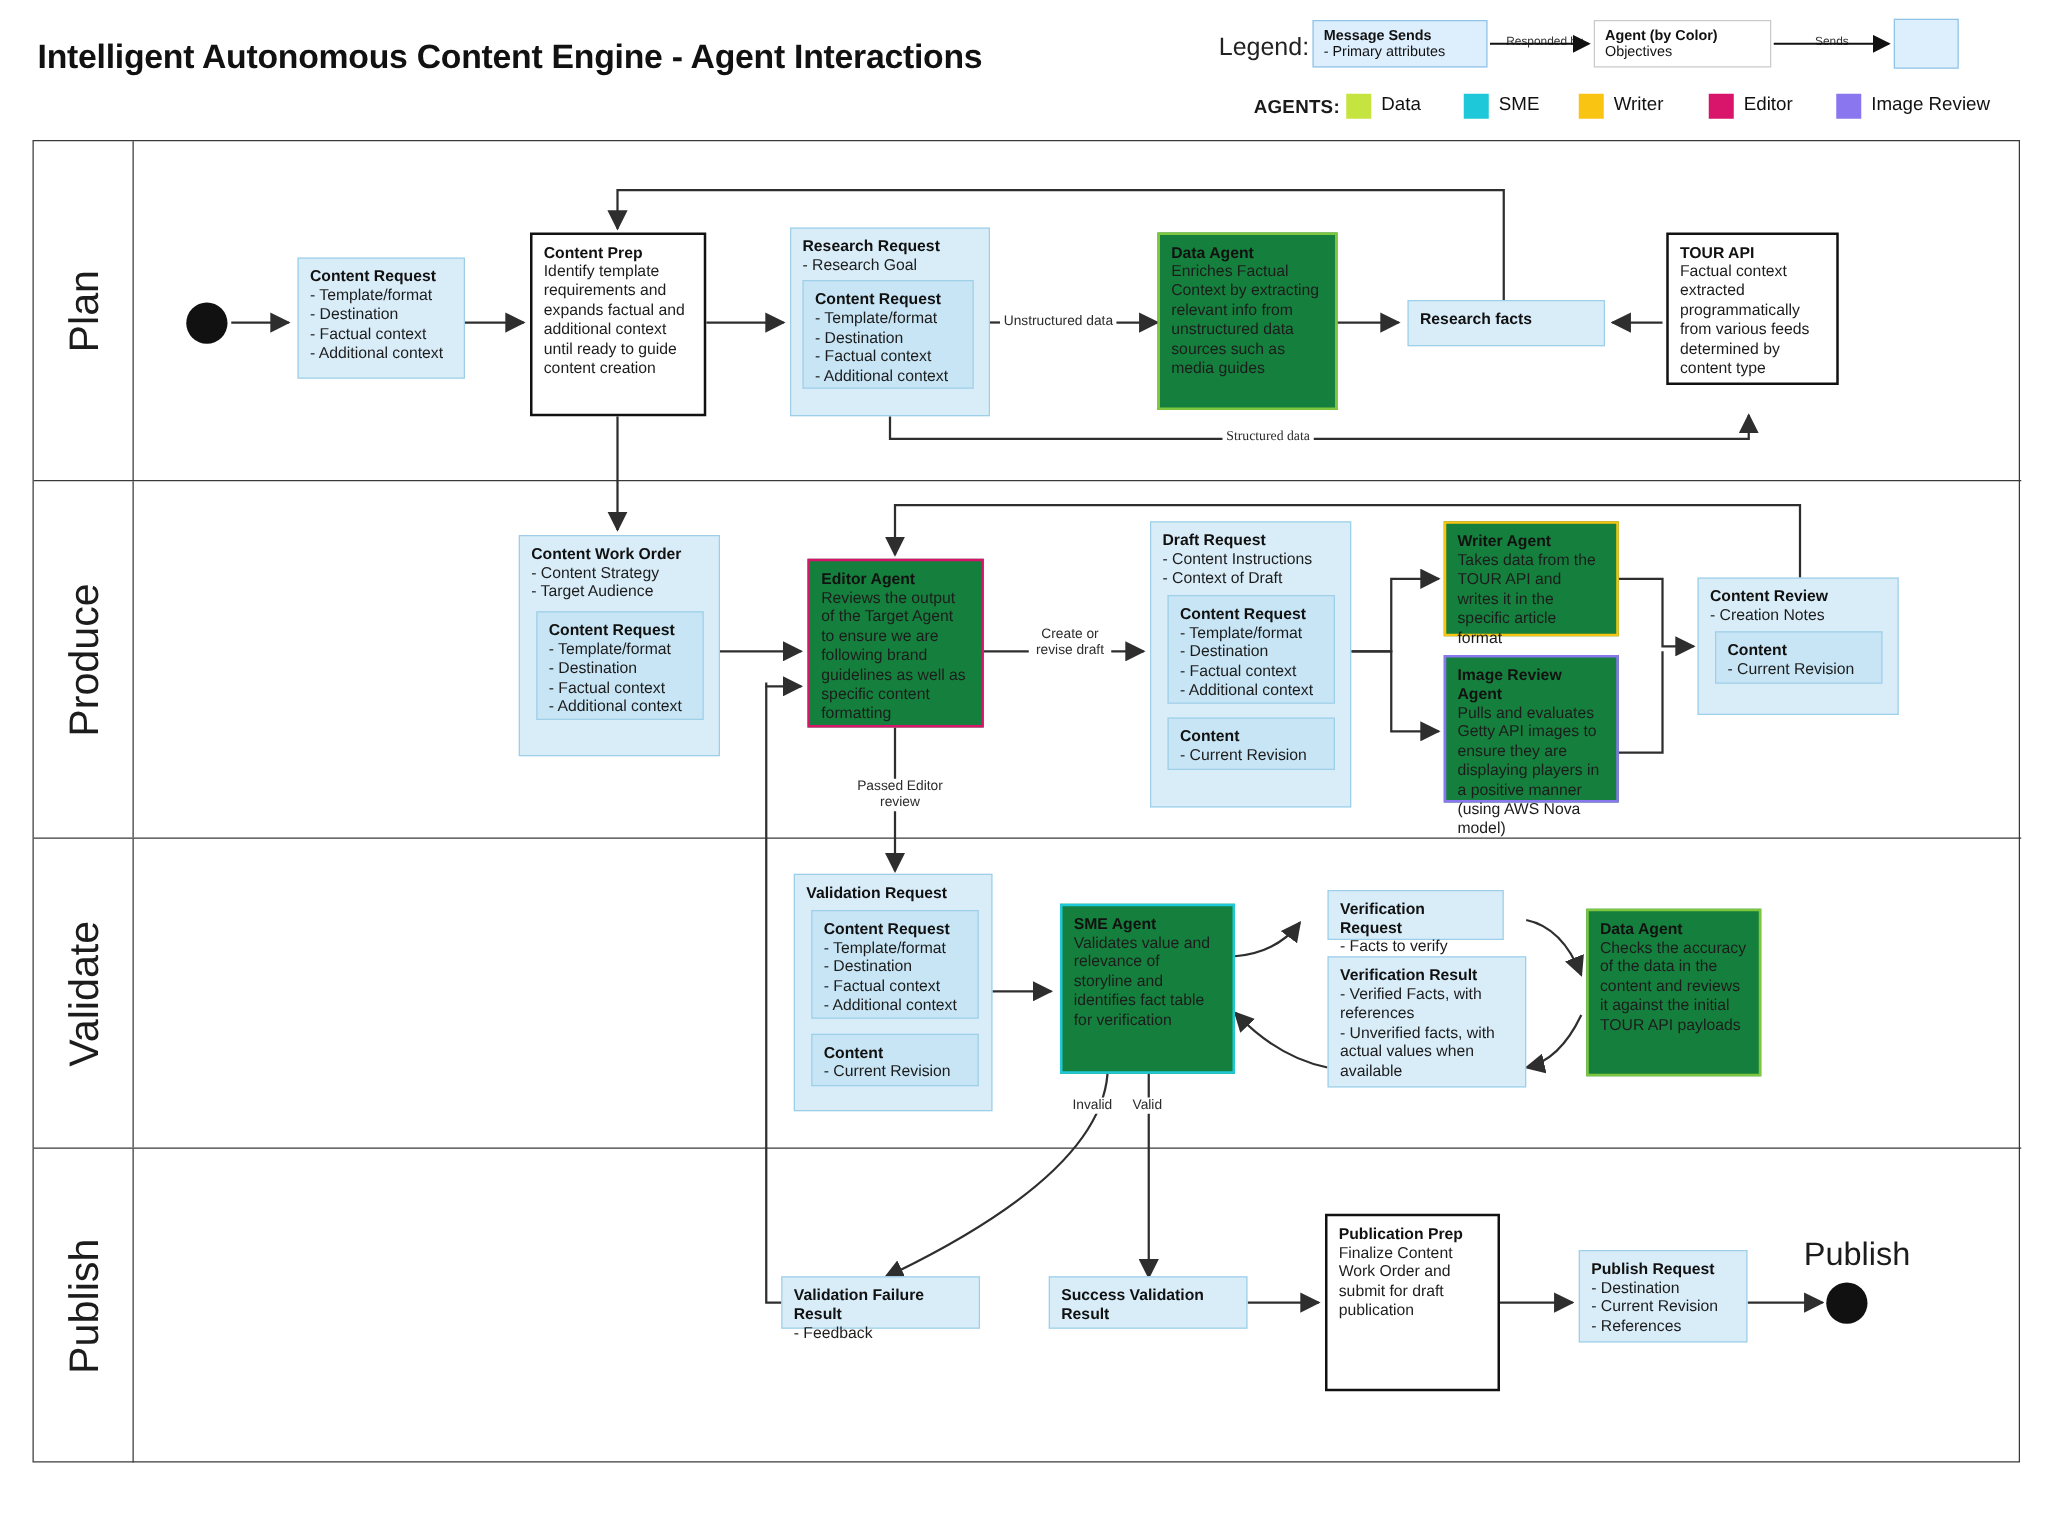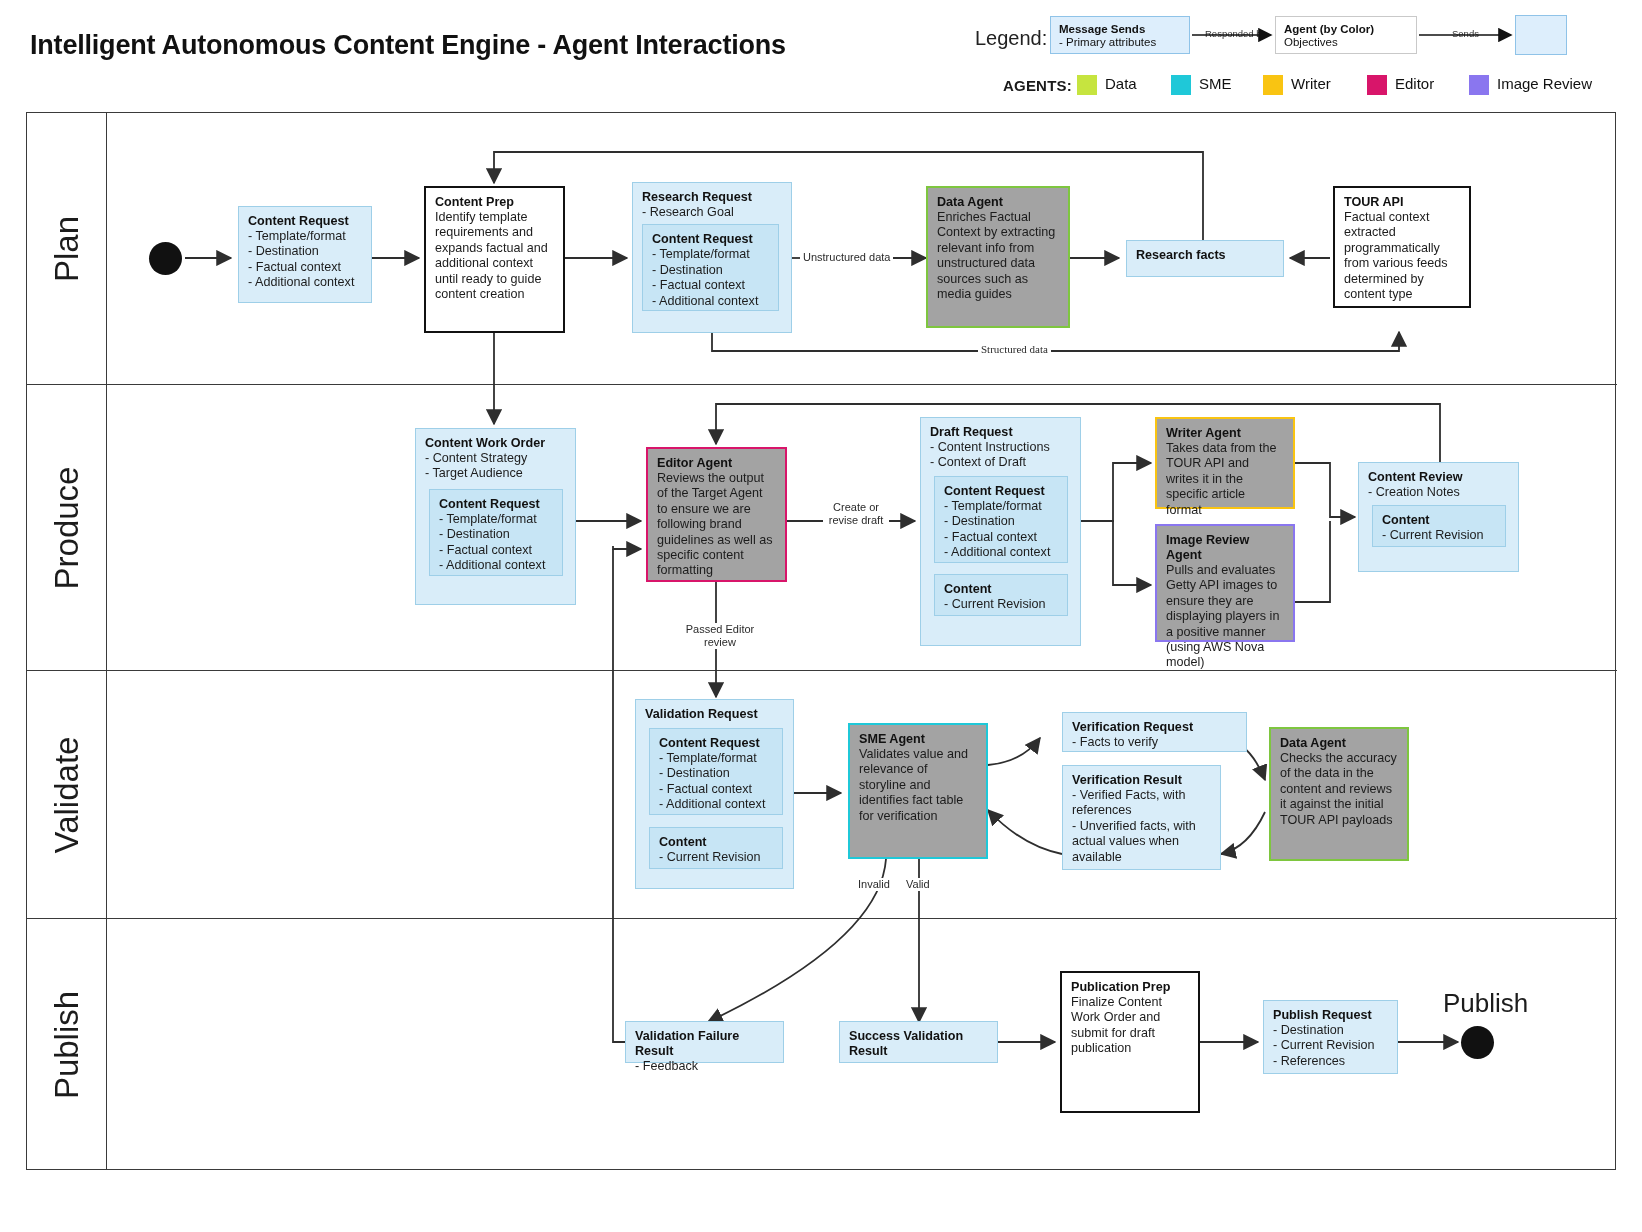--- a/index.html
+++ b/index.html
@@ -31,21 +31,21 @@
   .lane{position:absolute;left:0;width:1590px;box-sizing:border-box;border-bottom:1px solid #3a3a3a;}
   .lane:last-child{border-bottom:none;}
   .lane-hd{position:absolute;left:0;top:0;width:80px;height:100%;box-sizing:border-box;border-right:1px solid #3a3a3a;}
   .lane-hd span{position:absolute;left:50%;top:50%;transform:translate(-50%,-50%) rotate(-90deg);font-size:33px;color:#1c1c1c;white-space:nowrap;font-weight:400;}
 
   
   .node{position:absolute;box-sizing:border-box;}
   .msg{background:#d9edf9;border:1px solid #9ecfe8;}
   .msg-dark{background:#c7e5f5;border:1px solid #9ecfe8;}
   .proc{background:#ffffff;border:2px solid #111;}
-  .agent{background:#a3a3a3;border:2px solid #999;}
+  .agent{background:#15803d;border:2px solid #999;}
   .n-title{font-weight:bold;font-size:12.6px;line-height:15px;color:#111;}
   .n-body{font-size:12.6px;line-height:15.4px;color:#1c1c1c;}
   .pad{padding:7px 9px;}
 
   .dot{position:absolute;border-radius:50%;background:#111;}
 
   .elabel{position:absolute;font-size:11px;line-height:13px;color:#2b2b2b;text-align:center;background:#fff;padding:0 3px;white-space:nowrap;}
   .elabel.two{white-space:normal;}
 
   #edges{position:absolute;left:0;top:0;width:1642px;height:1232px;pointer-events:none;}
@@ -315,21 +315,21 @@
       <div class="n-title">Content</div>
       <div class="n-body">- Current Revision</div>
     </div>
   </div>
 
   <div class="node agent pad" style="left:848px;top:723px;width:140px;height:136px;border-color:#1fc8d8;">
     <div class="n-title">SME Agent</div>
     <div class="n-body">Validates value and relevance of storyline and identifies fact table for verification</div>
   </div>
 
-  <div class="node msg pad" style="left:1062px;top:712px;width:185px;height:40px;">
+  <div class="node msg pad" style="left:1062px;top:712px;width:141px;height:40px;">
     <div class="n-title">Verification Request</div>
     <div class="n-body">- Facts to verify</div>
   </div>
 
   <div class="node msg pad" style="left:1062px;top:765px;width:159px;height:105px;">
     <div class="n-title">Verification Result</div>
     <div class="n-body">- Verified Facts, with references</div>
     <div class="n-body">- Unverified facts, with actual values when available</div>
   </div>
 

